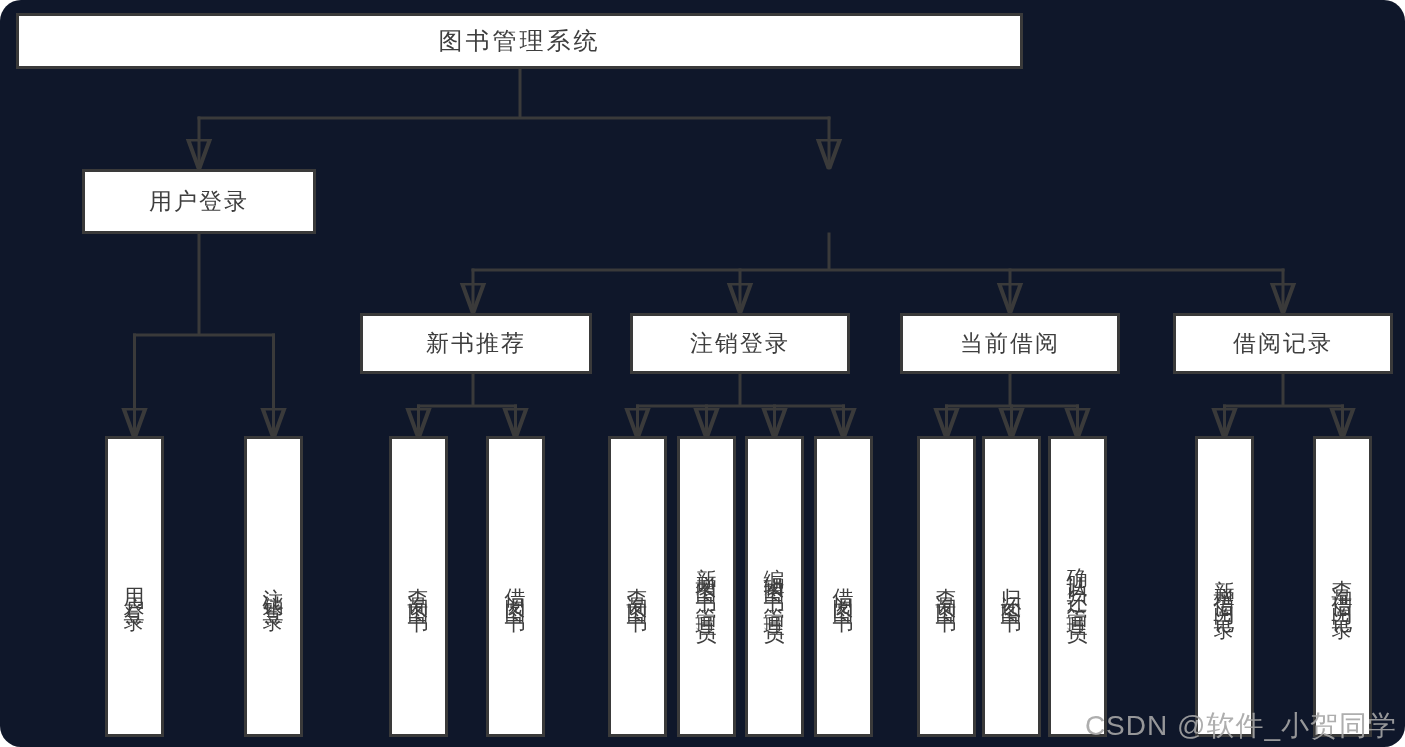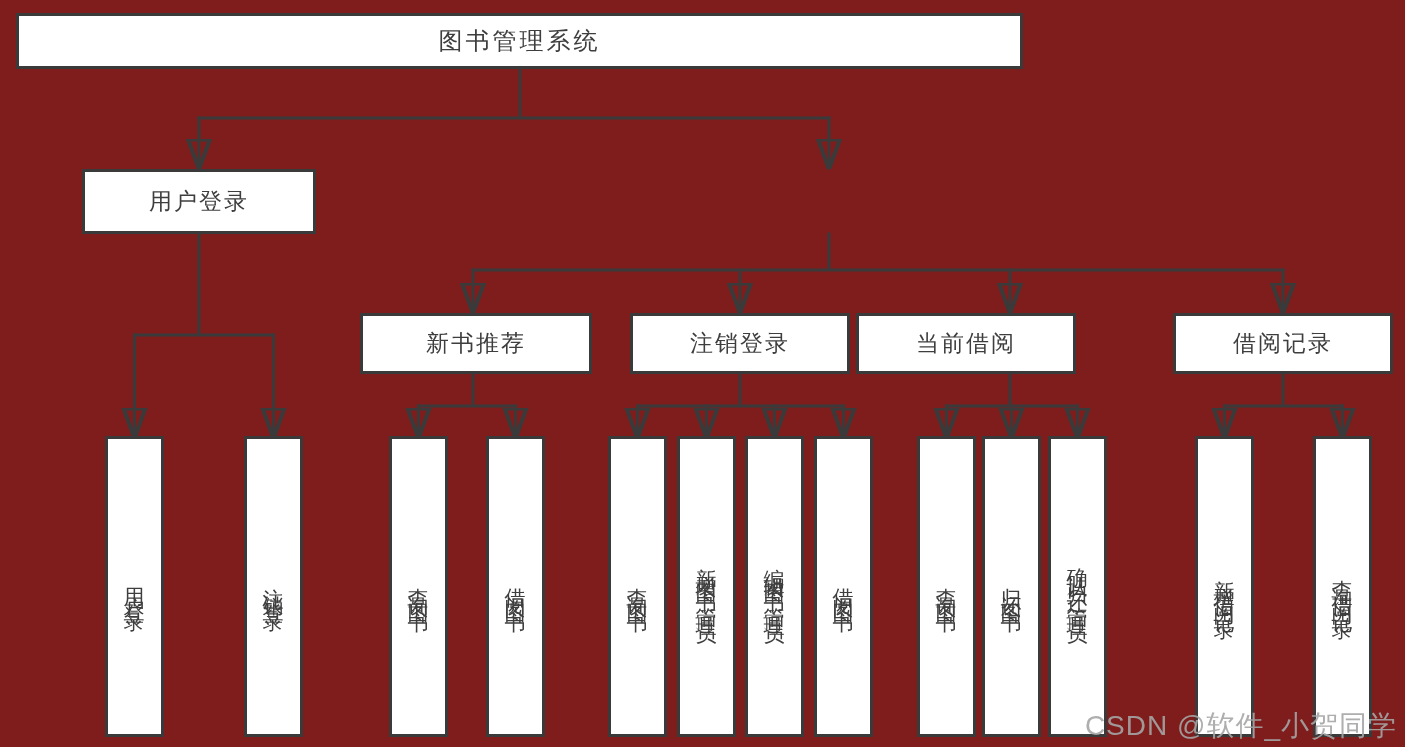--- a/index.html
+++ b/index.html
@@ -5,22 +5,23 @@
   html, body {
     margin: 0;
     padding: 0;
     background: #ffffff;
     font-family: "Liberation Sans", "DejaVu Sans", sans-serif;
   }
   #canvas {
     position: relative;
     width: 1405px;
     height: 747px;
-    background: #7f1d1d;
+    background: #0f172a;
     overflow: hidden;
+    border-radius: 21px;
   }
   .box {
     position: absolute;
     box-sizing: border-box;
     border: 3px solid #3a3a3a;
     background: #ffffff;
     display: flex;
     align-items: center;
     justify-content: center;
     color: #3e3e3e;
@@ -88,21 +89,21 @@
   <div class="box h-box" style="left:82px; top:169px; width:234px; height:65px;">
     <span>用户登录</span>
   </div>
 
   <div class="box h-box" style="left:360px; top:313px; width:232px; height:61px;">
     <span>新书推荐</span>
   </div>
   <div class="box h-box" style="left:630px; top:313px; width:220px; height:61px;">
     <span>注销登录</span>
   </div>
-  <div class="box h-box" style="left:856px; top:313px; width:220px; height:61px;">
+  <div class="box h-box" style="left:900px; top:313px; width:220px; height:61px;">
     <span>当前借阅</span>
   </div>
   <div class="box h-box" style="left:1173px; top:313px; width:220px; height:61px;">
     <span>借阅记录</span>
   </div>
 
   <div class="leaf" style="left:105px;">
     <span>用户登录</span>
   </div>
   <div class="leaf" style="left:244px;">

